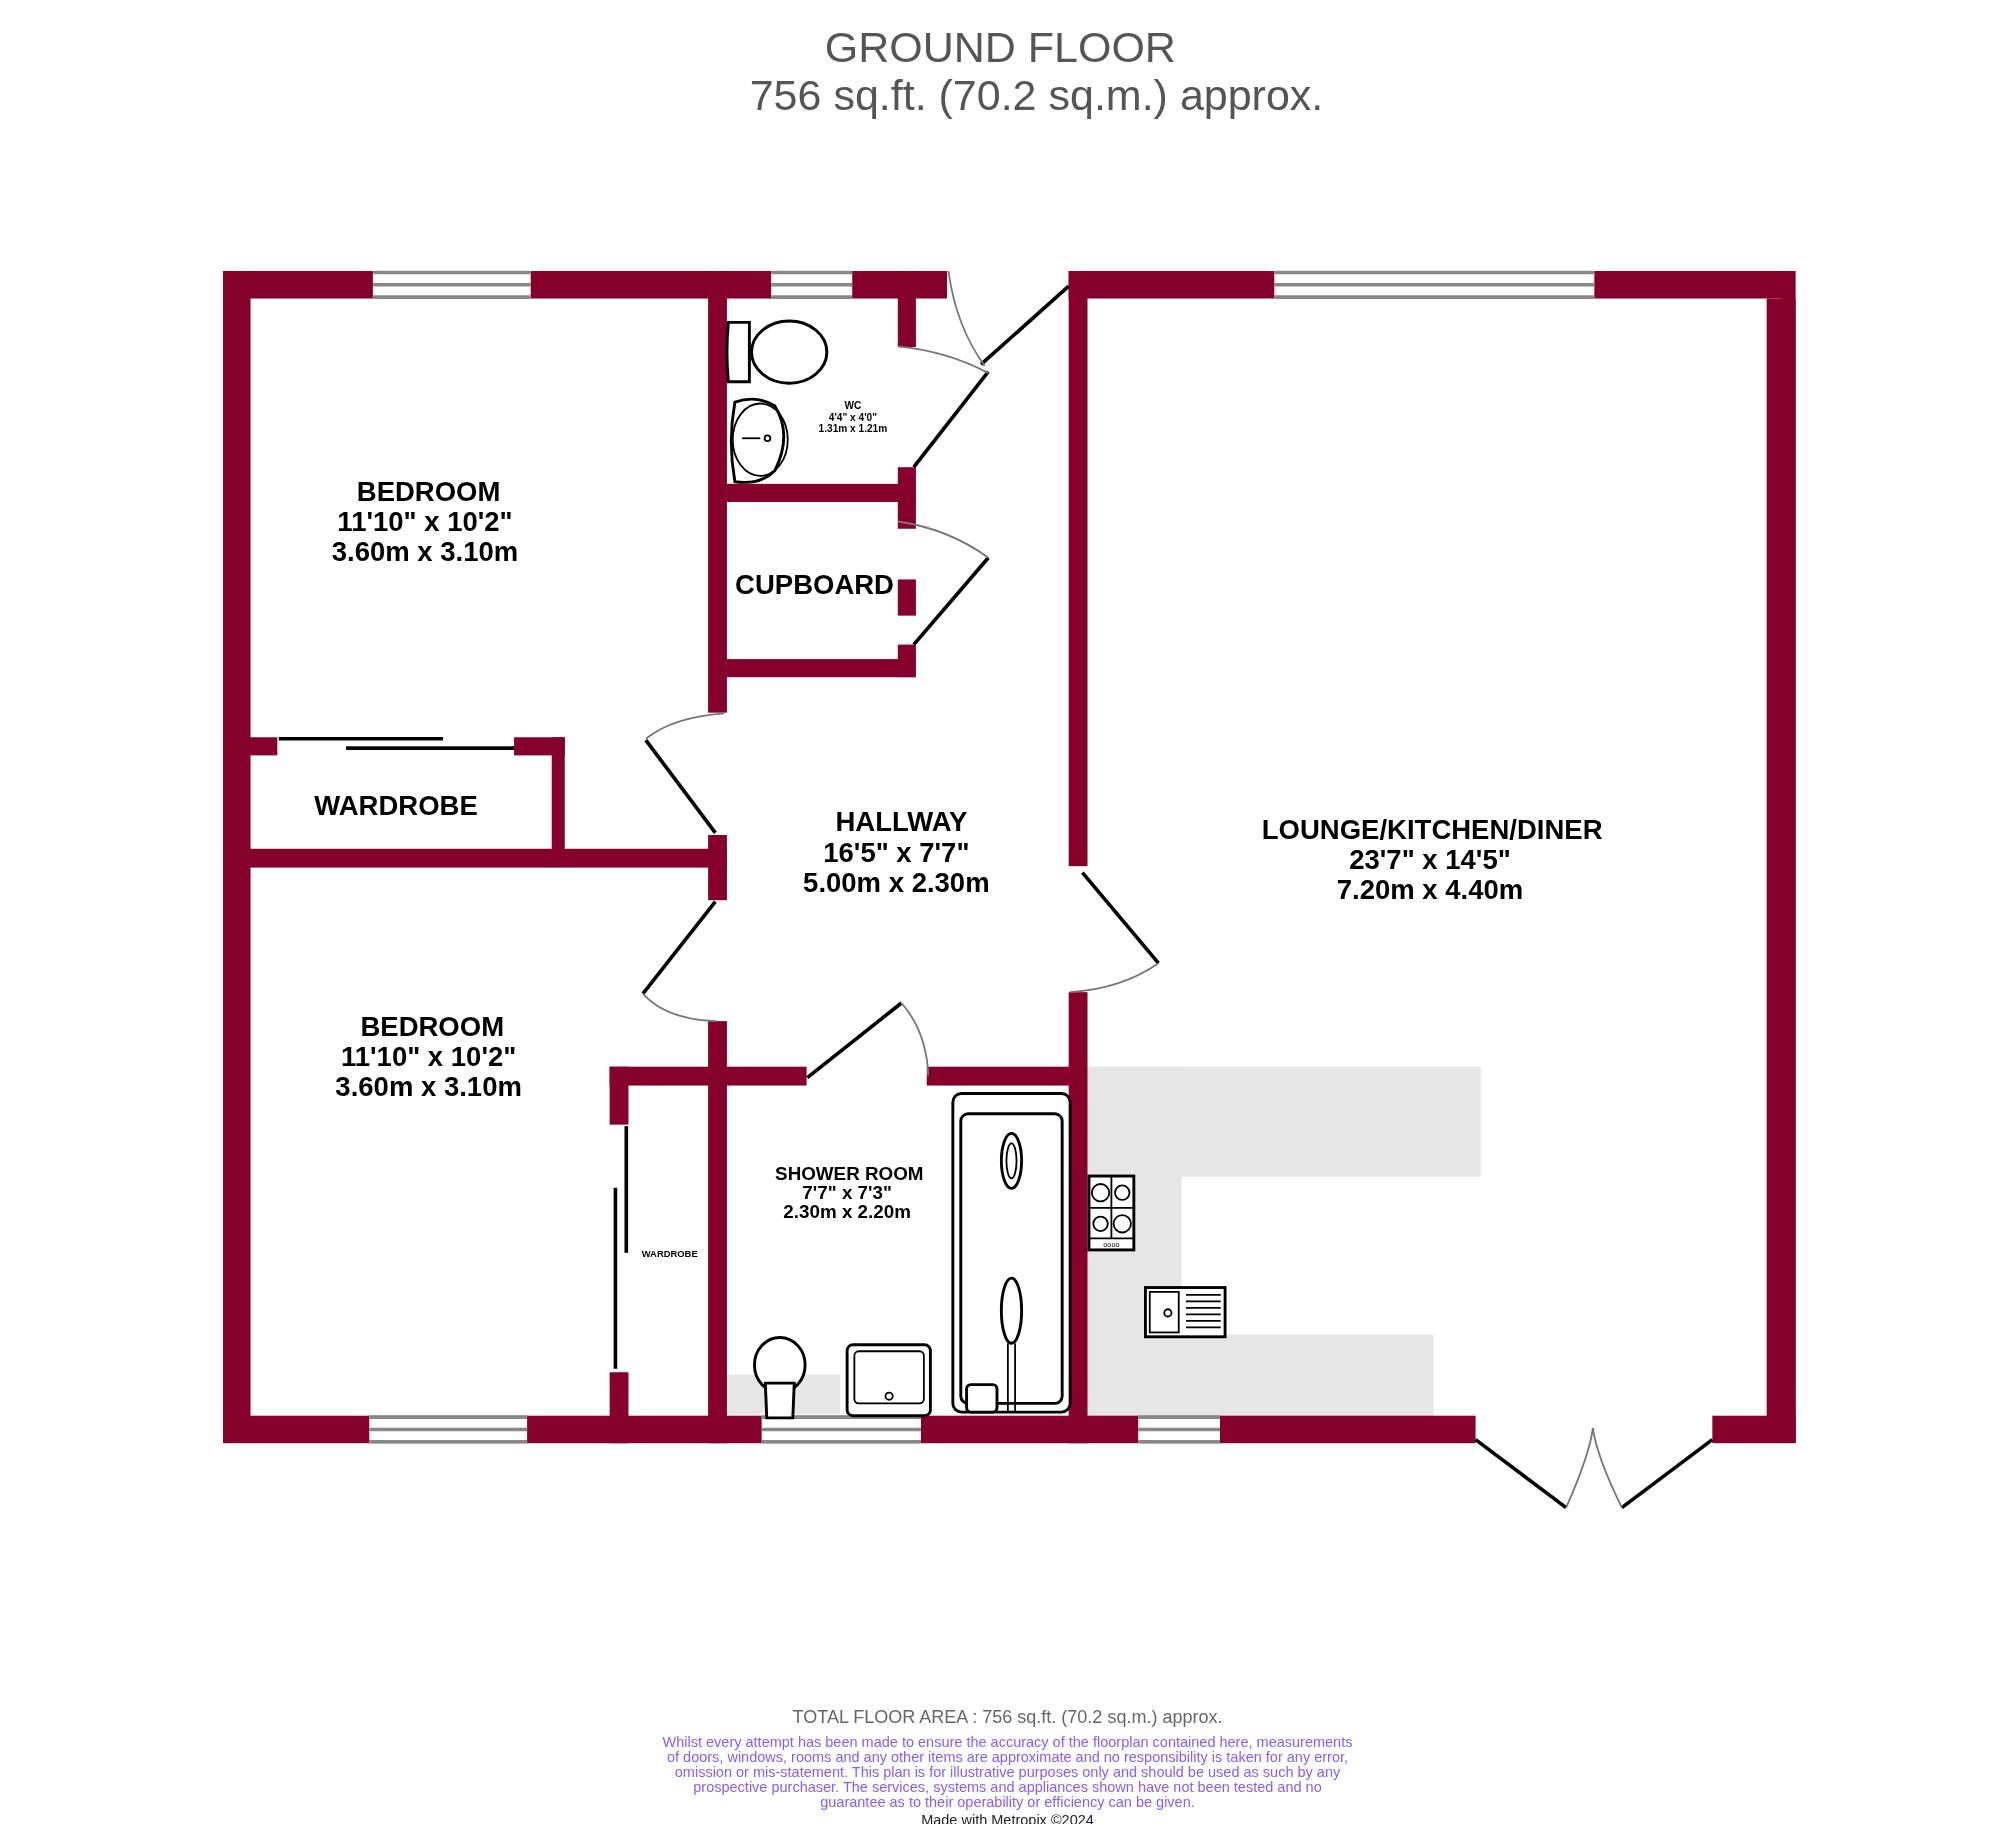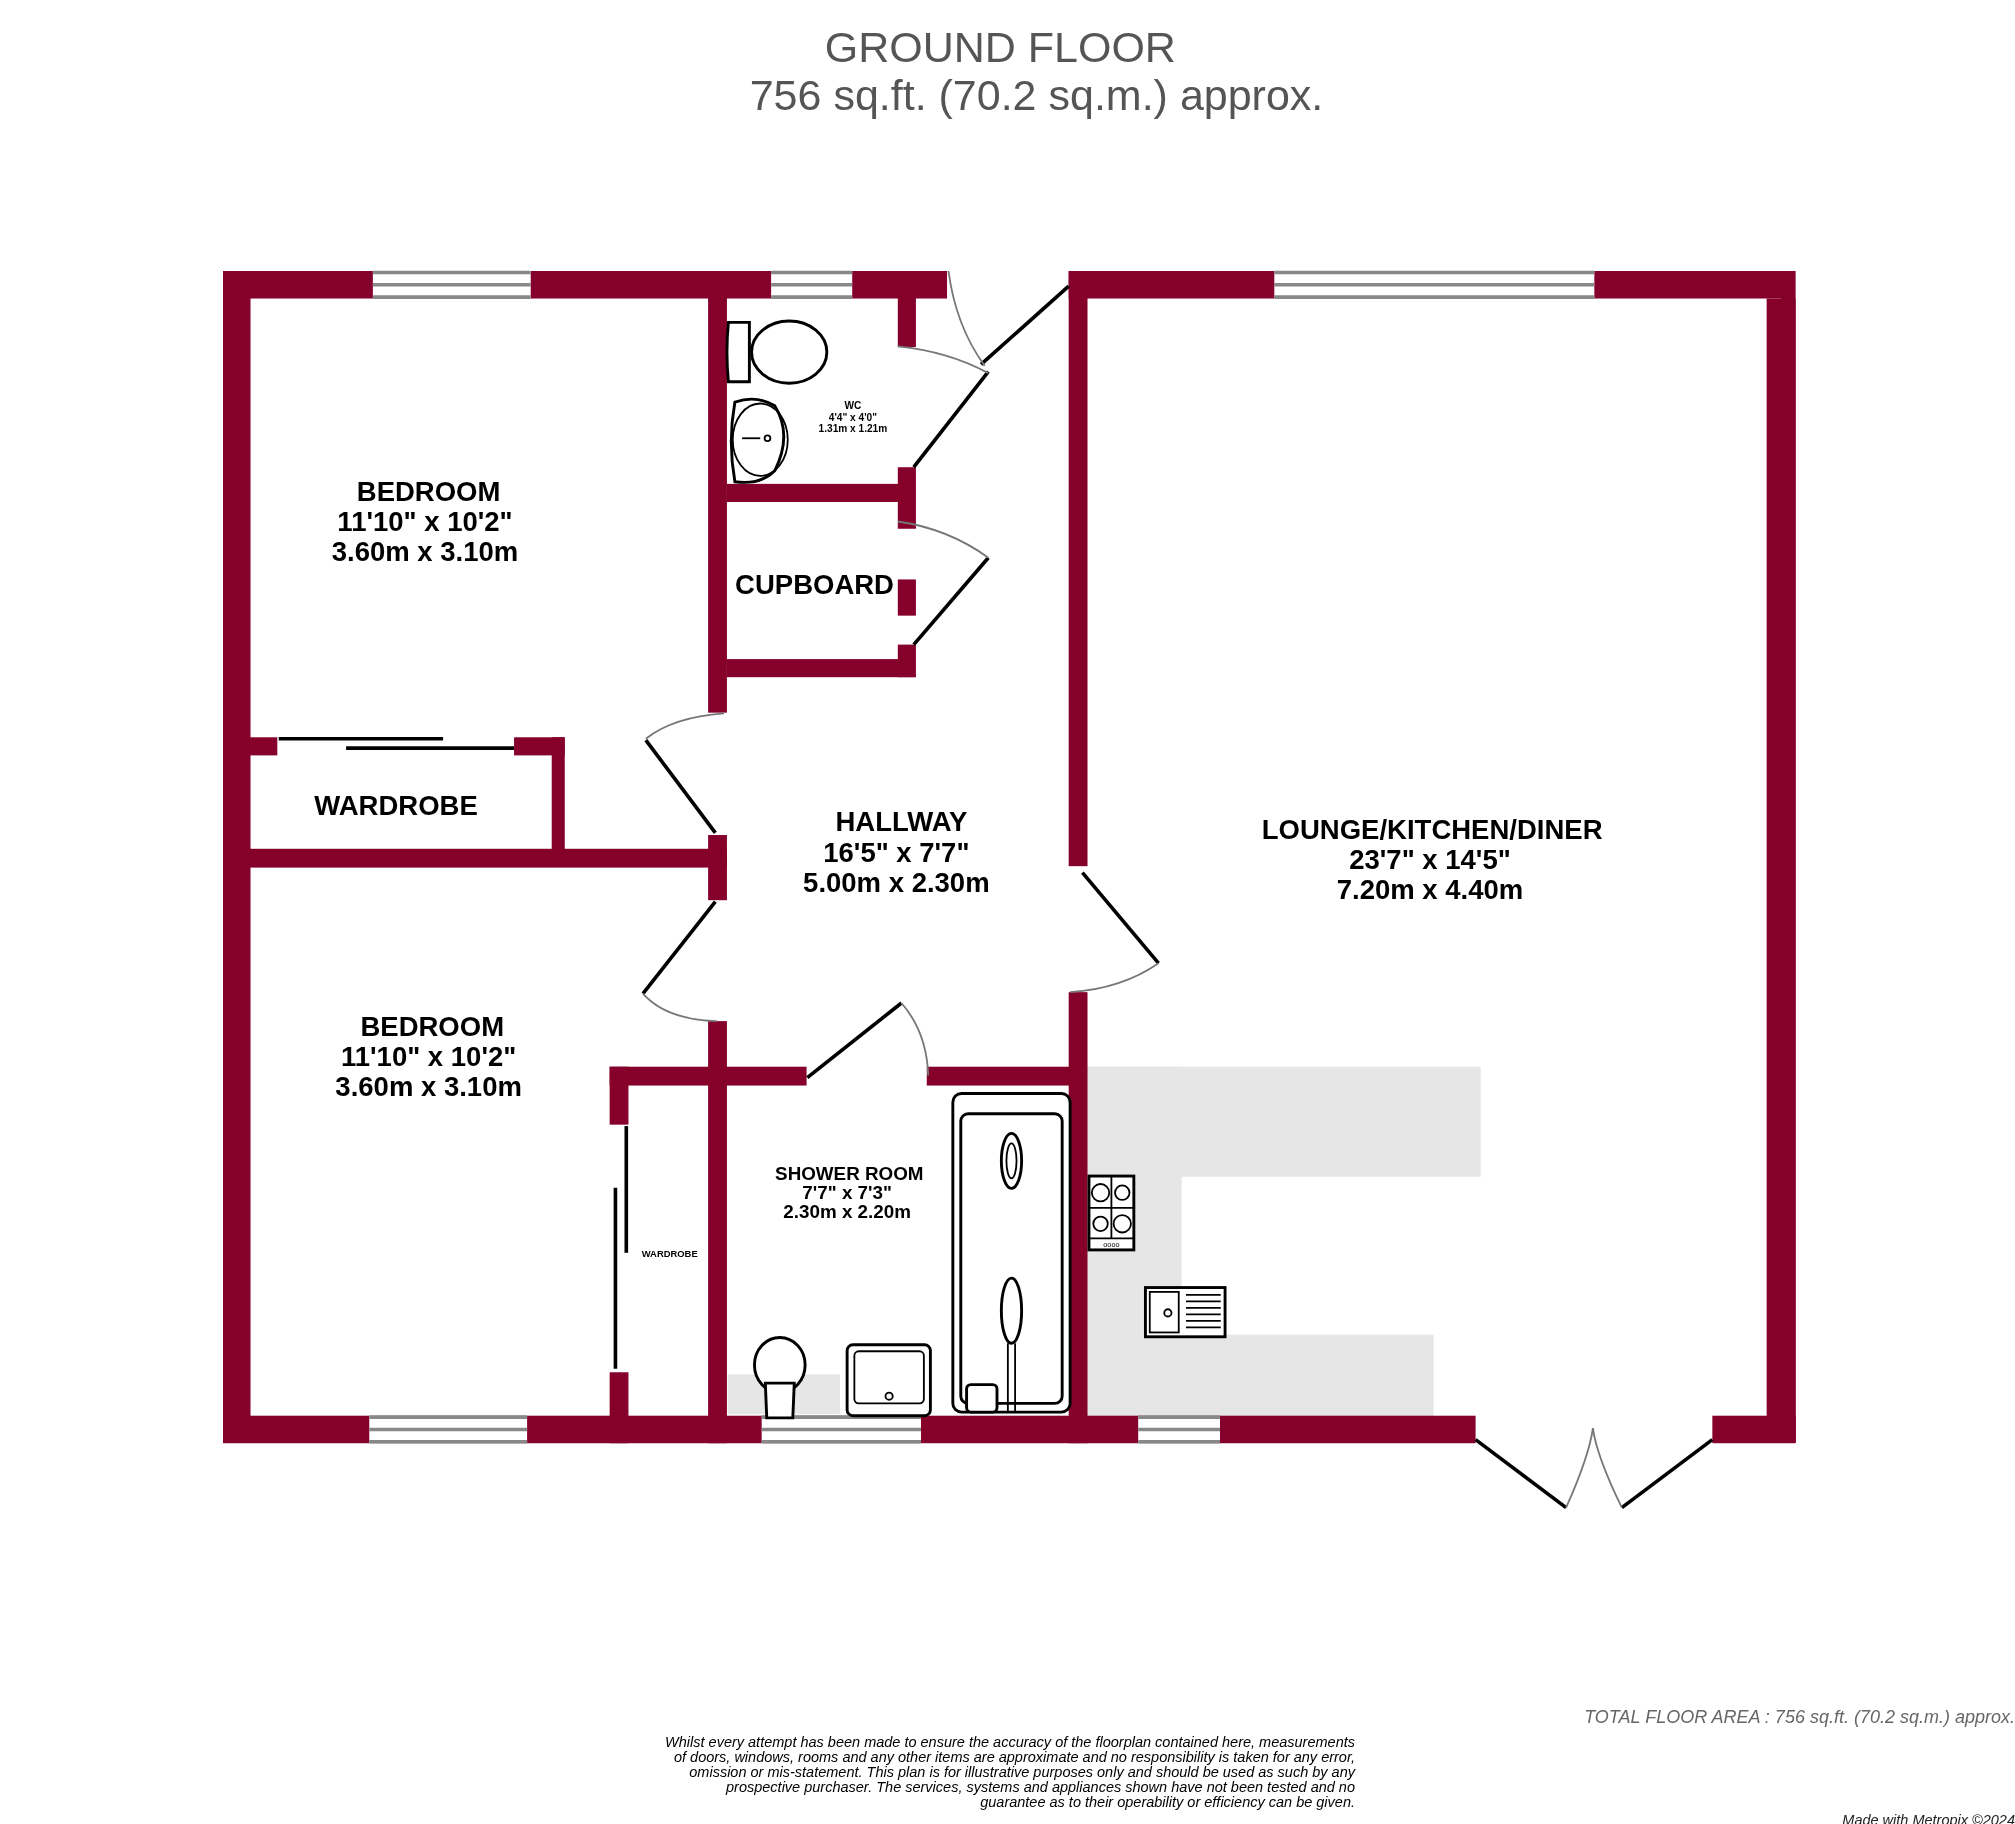--- a/index.html
+++ b/index.html
@@ -10,23 +10,23 @@
   svg#plan { position:absolute; left:0; top:0; }
   .wall { fill:#85002A; }
   .win-bg { fill:#ffffff; }
   .win-line { stroke:#888888; stroke-width:5; }
   .door { stroke:#000; stroke-width:5; fill:none; }
   .arc { stroke:#777; stroke-width:2.5; fill:none; }
   .fx { stroke:#000; stroke-width:4; fill:#fff; }
   .fx-thin { stroke:#000; stroke-width:2.5; fill:none; }
   .counter { fill:#e6e6e6; }
   .lbl { font-family:"Liberation Sans", sans-serif; font-weight:bold; fill:#000; text-anchor:middle; }
-  .foot { position:absolute; left:0; width:2015px; text-align:right; font-family:"Liberation Sans", sans-serif;font-style:italic; }
+  .foot { position:absolute; left:0; width:2015px; text-align:center; font-family:"Liberation Sans", sans-serif; }
   #total { top:1707px; font-size:18px; color:#666; }
-  #disclaimer { top:1735px; font-size:14.5px; line-height:15px; color:#000000; width:695px; left:660px; }
+  #disclaimer { top:1735px; font-size:14.5px; line-height:15px; color:#8b5cf6; width:695px; left:660px; }
   #made { top:1812px; font-size:14.5px; color:#222; }
 </style>
 </head>
 <body>
 
 <div class="hdr" id="title">GROUND FLOOR</div>
 <div class="hdr" id="subtitle">756 sq.ft. (70.2 sq.m.) approx.</div>
 
 <svg id="plan" width="2015" height="1825" viewBox="0 0 2783 2520">
 

